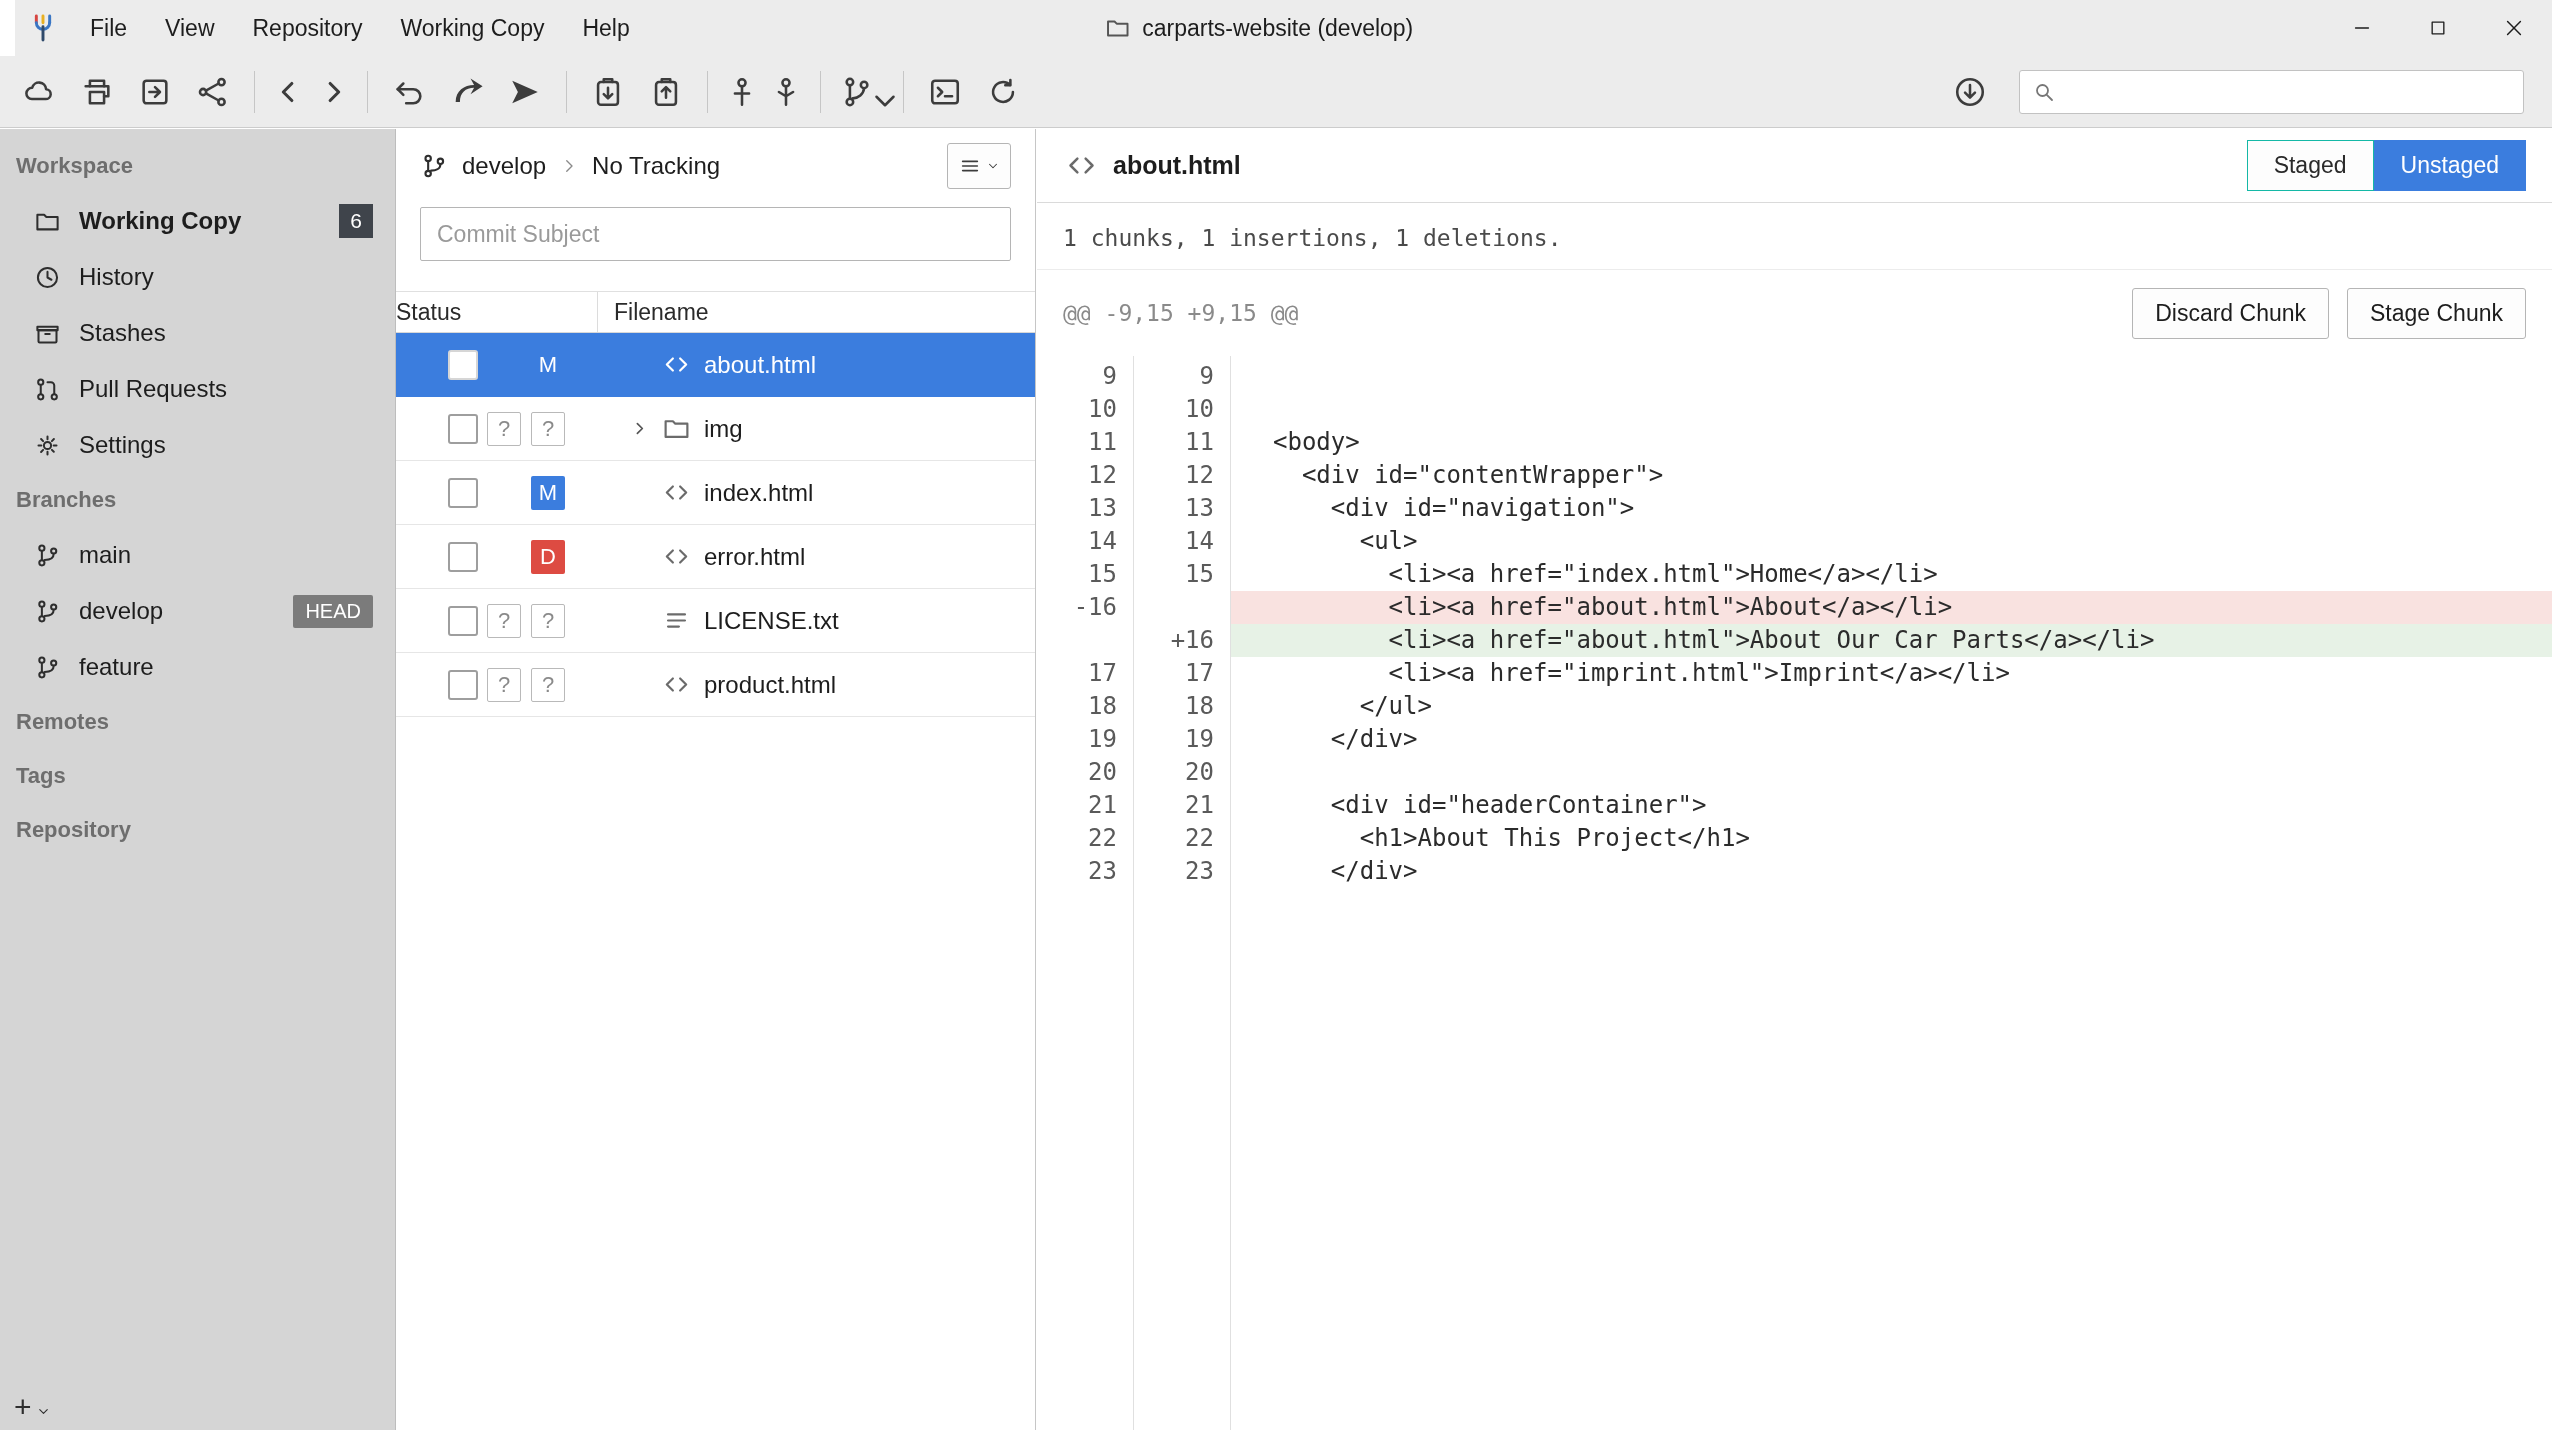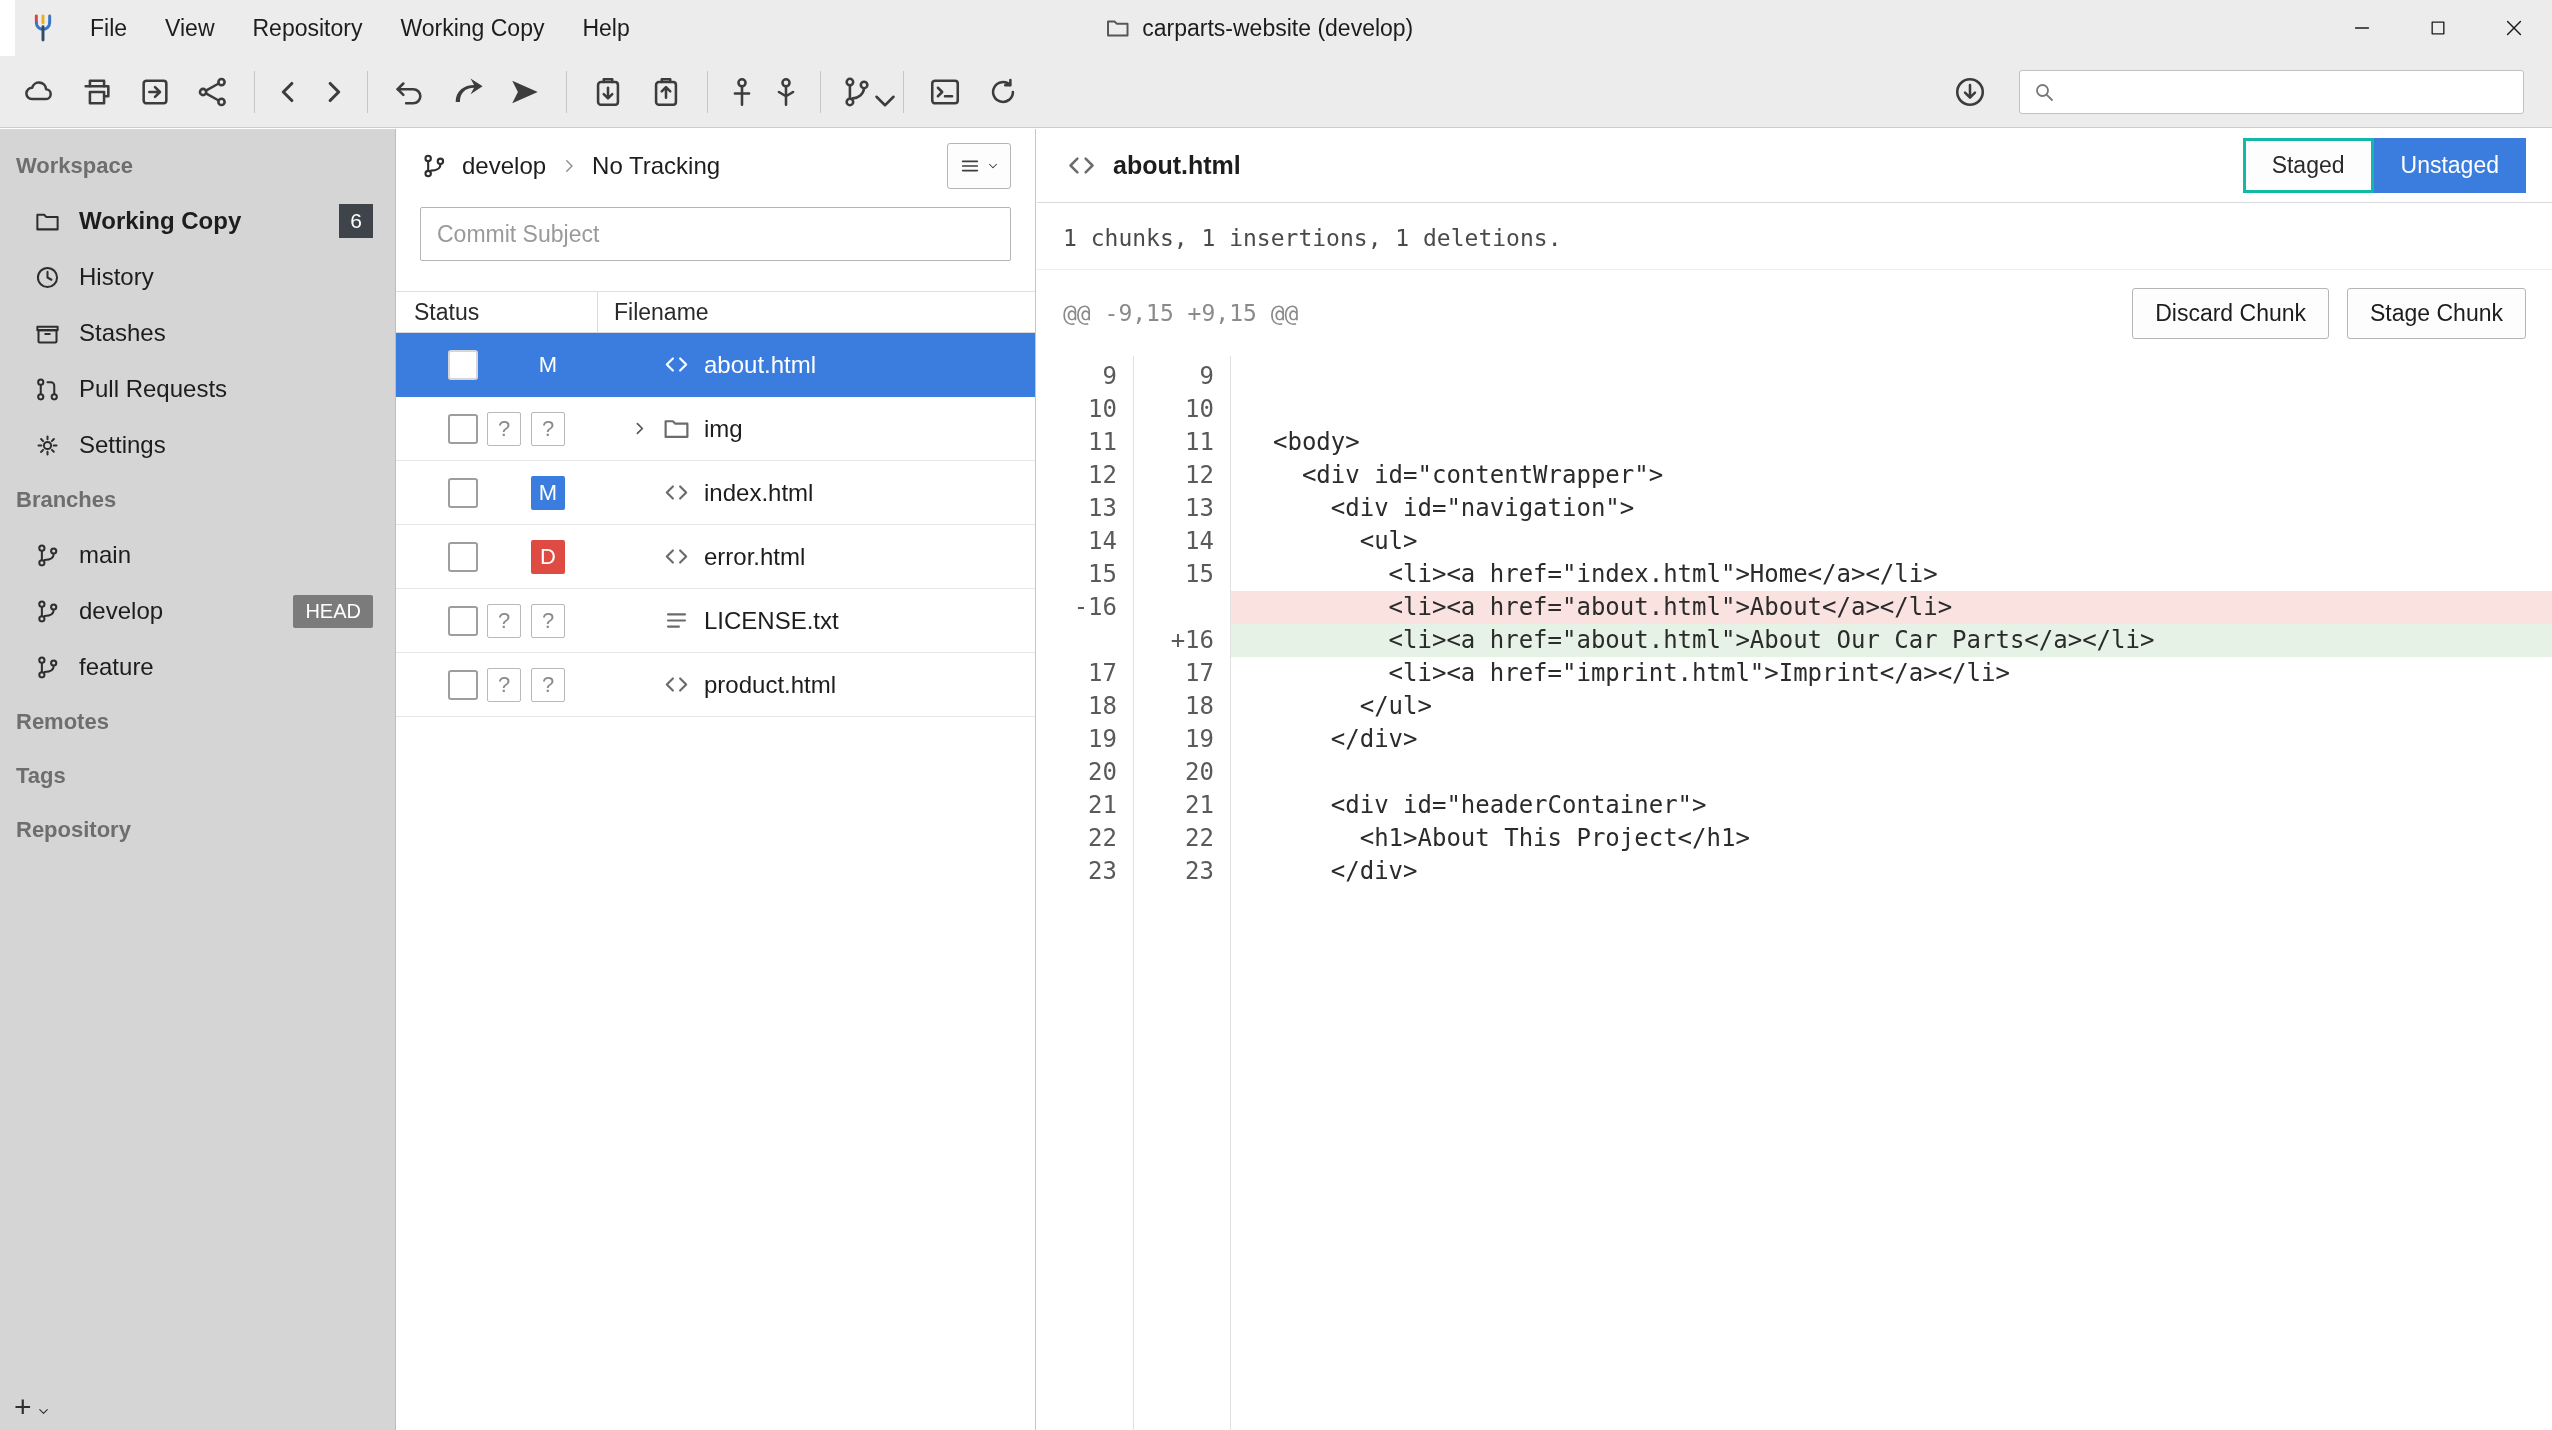--- a/index.html
+++ b/index.html
@@ -46,21 +46,21 @@
   .crumb-sep{width:18px;height:18px;color:#8a8a8a}
   .menu-btn{margin-left:auto;width:64px;height:46px;border:1px solid #b5b5b5;border-radius:3px;background:#fdfdfd;display:flex;align-items:center;justify-content:center;gap:5px;color:#3c3c3c}
   .menu-btn svg{width:22px;height:22px}
   .menu-btn svg.chev{width:14px;height:14px}
   .commit-input{margin:4px 24px 0;height:54px;border:1px solid #b5b5b5;border-radius:2px;font-size:23px;padding:0 16px;outline:none;color:#222}
   .commit-input::placeholder{color:#9a9a9a}
   .btns-row{margin:26px 24px 0;display:flex;justify-content:space-between;flex:none}
   .btn{border:1px solid #b5b5b5;background:#fdfdfd;border-radius:3px;font-size:23px;padding:11px 22px;color:#1d1d1d;font-family:inherit}
   .btn.disabled{border-color:#d8d8d8;color:#a3a3a3;background:#fbfbfb}
   .ftable-head{margin-top:30px;height:42px;border-top:1px solid #e0e0e0;border-bottom:1px solid #d8d8d8;display:flex;align-items:center;font-size:23px;color:#2a2a2a;flex:none}
-  .col-status{width:202px;padding-left:18px;height:100%;display:flex;align-items:center;border-right:1px solid #dcdcdc}
+  .col-status{width:202px;height:100%;display:flex;align-items:center;border-right:1px solid #dcdcdc}
   .col-fn{padding-left:16px}
   .frow{height:64px;display:flex;align-items:center;border-bottom:1px solid #e6e6e6;font-size:24px;color:#1d1d1d;padding-left:52px}
   .frow.selected{background:var(--accent,#3b7dde);color:#fff;border-bottom-color:var(--accent,#3b7dde)}
   .cb{width:30px;height:30px;background:#fff;border:2px solid #9e9e9e;border-radius:3px;flex:none}
   .frow.selected .cb{border-color:#d6d6d6}
   .slot{width:36px;height:36px;margin-left:8px;display:flex;align-items:center;justify-content:center;flex:none;font-size:22px}
   .slot:first-of-type{margin-left:4px}
   .st{width:34px;height:34px;display:flex;align-items:center;justify-content:center;border-radius:2px;font-size:22px}
   .st.m{background:var(--accent,#3b7dde);color:#fff}
   .st.d{background:var(--badge-red,#dd4b42);color:#fff}
@@ -74,21 +74,21 @@
   .fname{margin-left:10px}
 
   
   .right{position:absolute;top:129px;left:1037px;right:0;bottom:0;background:#fff;display:flex;flex-direction:column}
   .r-head{height:74px;display:flex;align-items:center;padding:0 26px;border-bottom:1px solid #dadada;flex:none}
   .r-head .ficon{color:#6b6b6b}
   .r-head .ficon svg{width:33px;height:33px}
   .r-title{font-weight:bold;font-size:25px;margin-left:14px;color:#1d1d1d}
   .seg{margin-left:auto;display:flex}
   .seg-btn{font-size:23px;padding:11px 26px;font-family:inherit}
-  .seg-btn.staged{background:#fdfdfd;border:3px solid #14b8a6;color:#2a2a2a}
+  .seg-btn.staged{background:#fdfdfd;border:1px solid #14b8a6;color:#2a2a2a}
   .seg-btn.unstaged{background:var(--accent,#3b7dde);border:1px solid var(--accent,#3b7dde);color:#fff}
   .summary{padding:22px 0 18px 26px;font-size:23px;color:#4a4a4a;border-bottom:1px solid #ececec;flex:none}
   .chunk-row{height:86px;display:flex;align-items:center;padding:0 26px;flex:none}
   .chunk-hdr{font-size:23px;color:#8a8a8a}
   .chunk-btns{margin-left:auto;display:flex;gap:18px}
   .diff{flex:1;position:relative;padding-top:4px;overflow:hidden}
   .gline{position:absolute;top:0;bottom:0;width:1px;background:#e0e0e0}
   .gline.g1{left:96px}.gline.g2{left:193px}
   .drow{display:flex;height:33px;line-height:33px;font-size:24px}
   .g{width:96px;text-align:right;padding-right:16px;color:#5a5a5a;flex:none}

